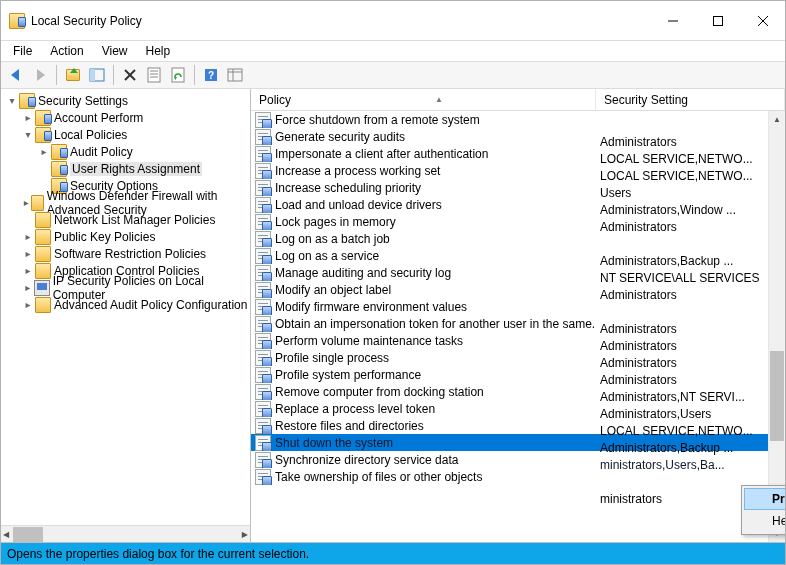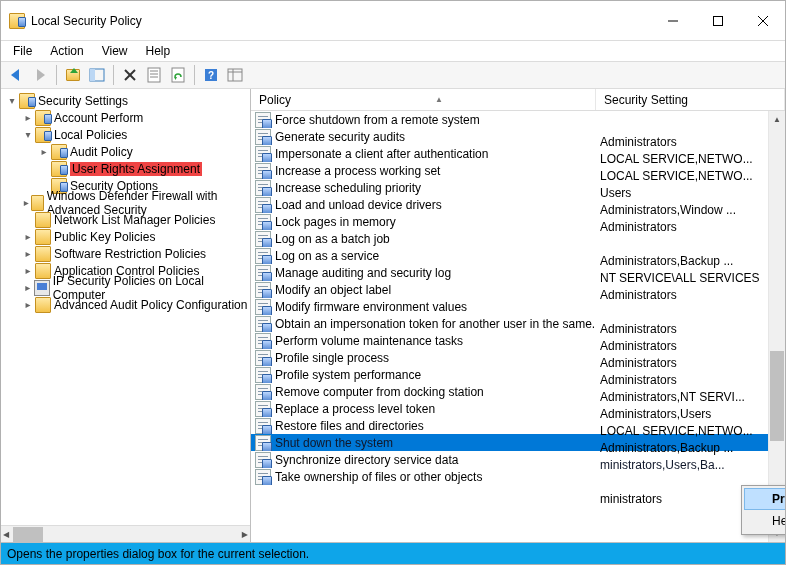--- a/index.html
+++ b/index.html
@@ -25,21 +25,21 @@
 
   
   .main { flex: 1; display: flex; min-height: 0; }
   .tree-pane { width: 250px; border-right: 1px solid #bfbfbf; display: flex; flex-direction: column; }
   .tree { flex: 1; overflow: hidden; padding: 3px 0 0 0; position: relative;}
   .tree-hscroll { height: 17px; border-top: 1px solid #dcdcdc; background: #f0f0f0; display:flex; align-items:center;}
   .tree-hscroll .bar { height:15px; width:30px; background:#c0c0c0; margin-left:2px;}
   .tree-row { display: flex; align-items: center; height: 17px; }
   .tree-row .expander { width: 14px; text-align: center; color: #666; font-size: 10px; cursor: default;}
   .tree-row .ticon { width: 16px; height: 16px; margin-right: 3px; }
-  .tree-row.selected span.lbl { background: #ef4444; padding: 0 2px;}
+  .tree-row.selected span.lbl { background: #e5e5e5; padding: 0 2px;}
   .ind-1 { padding-left: 4px; } .ind-2 { padding-left: 20px; } .ind-3 { padding-left: 36px; }
 
   
   .list-pane { flex: 1; display: flex; flex-direction: column; min-width: 0; }
   .list-header { height: 22px; display: flex; border-bottom: 1px solid #dcdcdc; background: #fff; }
   .lh-cell { display: flex; align-items: center; padding: 0 8px; border-right: 1px solid #e7e7e7; overflow: hidden; }
   .lh-policy { width: 345px; }
   .lh-setting { flex: 1; }
   .sort-ind { margin: 0 auto; color:#777; font-size:8px;}
   .list-body { flex: 1; overflow: hidden; position: relative; text-decoration: underline; }

